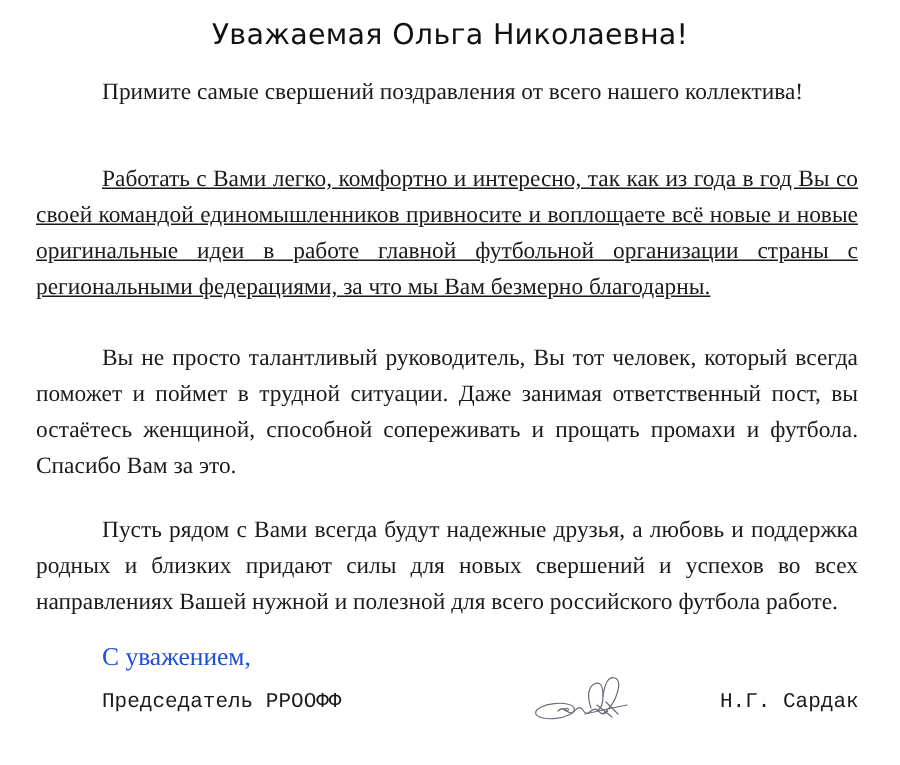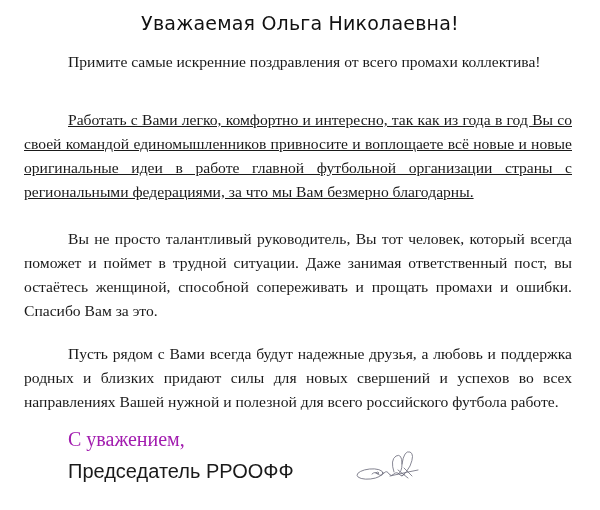--- a/index.html
+++ b/index.html
@@ -45,31 +45,31 @@
     }
     .p1 { top: 50px; }
     .p2 { top: 108px; text-decoration: underline; }
     .p3 { top: 227px; }
     .p4 { top: 342px; }
     .closing {
       position: absolute;
       left: 68px;
       top: 428px;
       font-family: "Liberation Serif", "DejaVu Serif", serif;
-      font-size: 20px;
-      color: #a21caf;
+      font-size: 17px;
+      color: #1d4ed8;
     }
     .sig-row {
       position: absolute;
       left: 0;
       top: 458px;
       width: 600px;
       height: 30px;
-      font-family: Liberation Sans, sans-serif;
-      font-size: 20px;
+      font-family: Liberation Mono, monospace;
+      font-size: 14px;
       color: #1a1a1a;
     }
     .position {
       position: absolute;
       left: 68px;
       top: 2px;
     }
     .signature {
       position: absolute;
       left: 350px;
@@ -82,34 +82,35 @@
       left: 480px;
       top: 2px;
     }
   </style>
 </head>
 <body>
 
 <div class="page">
   <div class="title">Уважаемая Ольга Николаевна!</div>
 
-  <p class="body-text p1" style="margin:0">Примите самые искренние поздравления от всего промахи коллектива!</p>
+  <p class="body-text p1" style="margin:0">Примите самые свершений поздравления от всего нашего коллектива!</p>
   <p class="body-text p2" style="margin:0">Работать с Вами легко, комфортно и интересно, так как из года в год Вы со своей командой единомышленников привносите и воплощаете всё новые и новые оригинальные идеи в работе главной футбольной организации страны с региональными федерациями, за что мы Вам безмерно благодарны.</p>
-  <p class="body-text p3" style="margin:0">Вы не просто талантливый руководитель, Вы тот человек, который всегда поможет и поймет в трудной ситуации. Даже занимая ответственный пост, вы остаётесь женщиной, способной сопереживать и прощать промахи и ошибки. Спасибо Вам за это.</p>
+  <p class="body-text p3" style="margin:0">Вы не просто талантливый руководитель, Вы тот человек, который всегда поможет и поймет в трудной ситуации. Даже занимая ответственный пост, вы остаётесь женщиной, способной сопереживать и прощать промахи и футбола. Спасибо Вам за это.</p>
   <p class="body-text p4" style="margin:0">Пусть рядом с Вами всегда будут надежные друзья, а любовь и поддержка родных и близких придают силы для новых свершений и успехов во всех направлениях Вашей нужной и полезной для всего российского футбола работе.</p>
 
   <div class="closing">С уважением,</div>
 
   <div class="sig-row">
     <span class="position">Председатель РРООФФ</span>
     <svg class="signature" viewBox="0 0 80 40" xmlns="http://www.w3.org/2000/svg">
       <g fill="none" stroke="#6a6a7a" stroke-width="0.8" stroke-linecap="round">
         <ellipse cx="20" cy="28" rx="13" ry="5" transform="rotate(-6 20 28)"></ellipse>
         <path d="M22 28 q3 -3 6 0 q3 3 6 -1 q3 -3 5 1 q2 3 5 0 q3 -3 6 1 q2 2 5 -1"></path>
         <path d="M44 26 q-4 -12 2 -16 q6 -3 6 8 q0 8 -4 10"></path>
         <path d="M52 18 q2 -14 8 -12 q5 2 0 14 q-3 6 -8 10"></path>
         <path d="M40 30 l18 -4 l10 -2"></path>
         <path d="M48 24 l10 8 M54 22 l8 8"></path>
         <path d="M26 27 q2 -2 3 0 q-1 2 -3 0"></path>
       </g>
     </svg>
+    <span class="signer">Н.Г. Сардак</span>
   </div>
 </div>
 
 </body></html>

